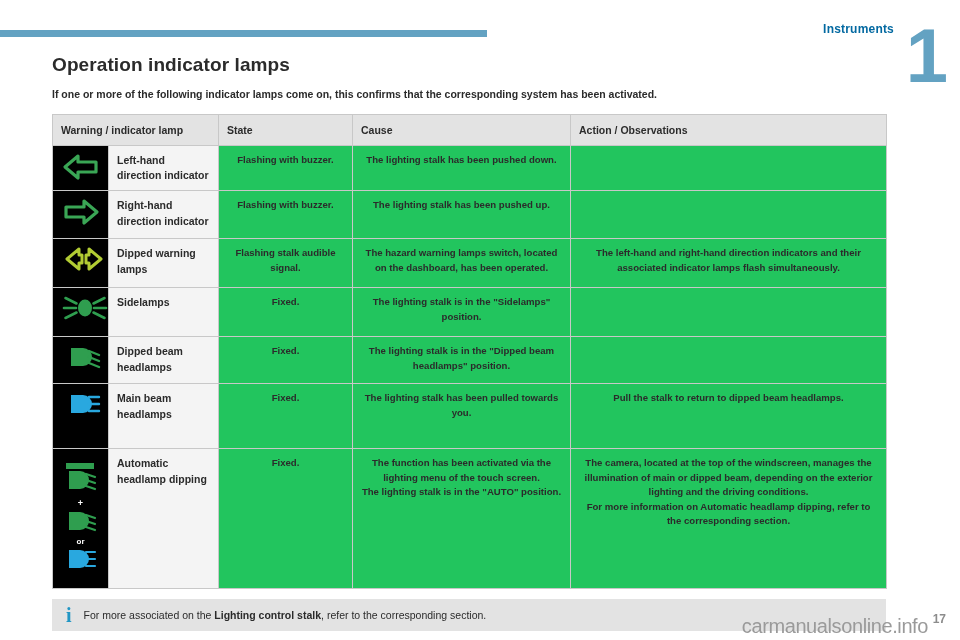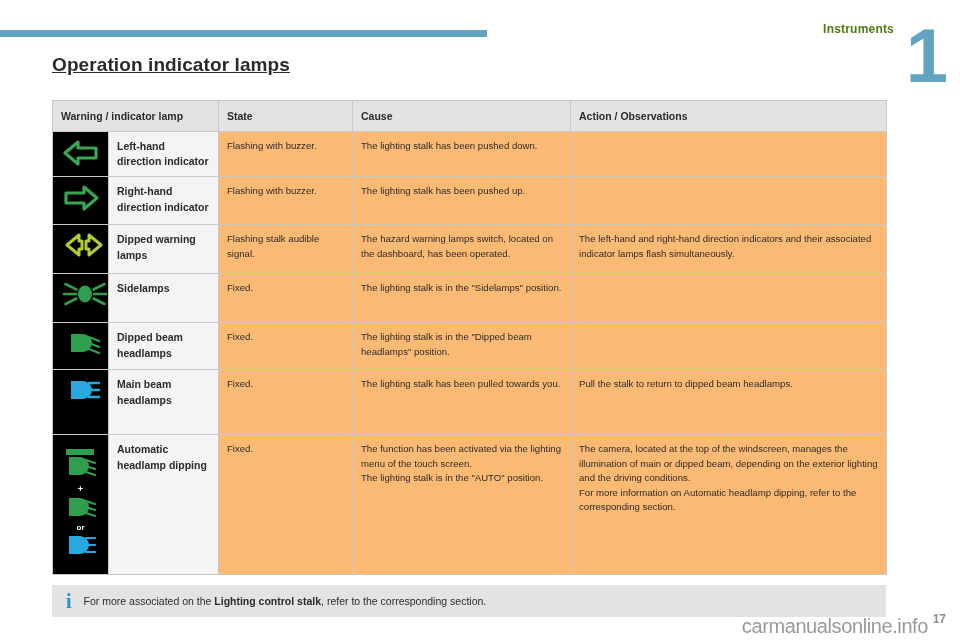--- a/index.html
+++ b/index.html
@@ -16,45 +16,45 @@
     position:absolute; top:0; right:0; width:60px; height:112px;
     background:#ffffff;
   }
   .chapter-num{
     position:absolute; top:18px; right:14px;
     font-size:76px; line-height:76px; font-weight:bold;
     color:#63a2c2; letter-spacing:-2px;
   }
   .chapter-label{
     position:absolute; top:22px; right:66px;
-    font-size:12px; font-weight:bold; color:#4d7c0f;
+    font-size:12px; font-weight:bold; color:#0369a1;
     letter-spacing:0.2px;
   }
   .rule-bar{
     position:absolute; left:0; top:30px; width:487px; height:7px;
     background:#63a2c2;
   }
 
   
   .content{
     position:absolute; left:52px; top:54px; width:834px;
   }
   .page-title{
     font-size:19px; font-weight:bold; color:#2b2b2b;
-    margin:0 0 24px 0; letter-spacing:0.1px;text-decoration:underline;
+    margin:0 0 12px 0; letter-spacing:0.1px;
   }
   .page-intro{
     font-size:10.5px; font-weight:bold; color:#2b2b2b;
     margin:0 0 14px 0;
   }
 
   
   table.lamp-table{
     border-collapse:collapse; width:834px; table-layout:fixed;
-    background:#fdba74;
+    background:#22c55e;
   }
   table.lamp-table th,
   table.lamp-table td{
     border:1px solid #c8c8c8;
     vertical-align:top;
     padding:7px 8px;
   }
   table.lamp-table thead th{
     background:#e3e3e3;
     font-size:10.5px; font-weight:bold; color:#2b2b2b;
@@ -71,22 +71,23 @@
     background:#000000; padding:0;
     text-align:center; vertical-align:middle;
     width:56px;
   }
   td.cell-name{
     background:#f4f4f4;
     font-size:10.5px; font-weight:bold; color:#2b2b2b;
     line-height:1.45;
   }
   td.cell-state, td.cell-cause, td.cell-action{
-    font-size:9.6px; font-weight:normal; color:#2b2b2b;
+    font-size:9.6px; font-weight:bold; color:#2b2b2b;
     line-height:1.5;
+    text-align:center;
   }
   td.cell-cause p, td.cell-action p { margin:0; }
 
   
   .ico{ display:block; margin:0 auto; }
   .ico-stack{
     display:flex; flex-direction:column; align-items:center;
     justify-content:center; gap:1px; padding:6px 0;
   }
   .ico-plus{ color:#ffffff; font-size:9px; font-weight:bold; line-height:1; }
@@ -119,20 +120,21 @@
 <body>
 
 <div class="rule-bar"></div>
 <div class="chapter-tab"></div>
 <div class="chapter-label">Instruments</div>
 <div class="chapter-num">1</div>
 
 <div class="content">
 
   <h1 class="page-title">Operation indicator lamps</h1>
+  <p class="page-intro">If one or more of the following indicator lamps come on, this confirms that the corresponding system has been activated.</p>
 
   <table class="lamp-table">
     <colgroup>
       <col class="col-lamp">
         <col class="col-name">
         <col class="col-state">
         <col class="col-cause">
         <col class="col-action">
     </colgroup>
     <thead>

